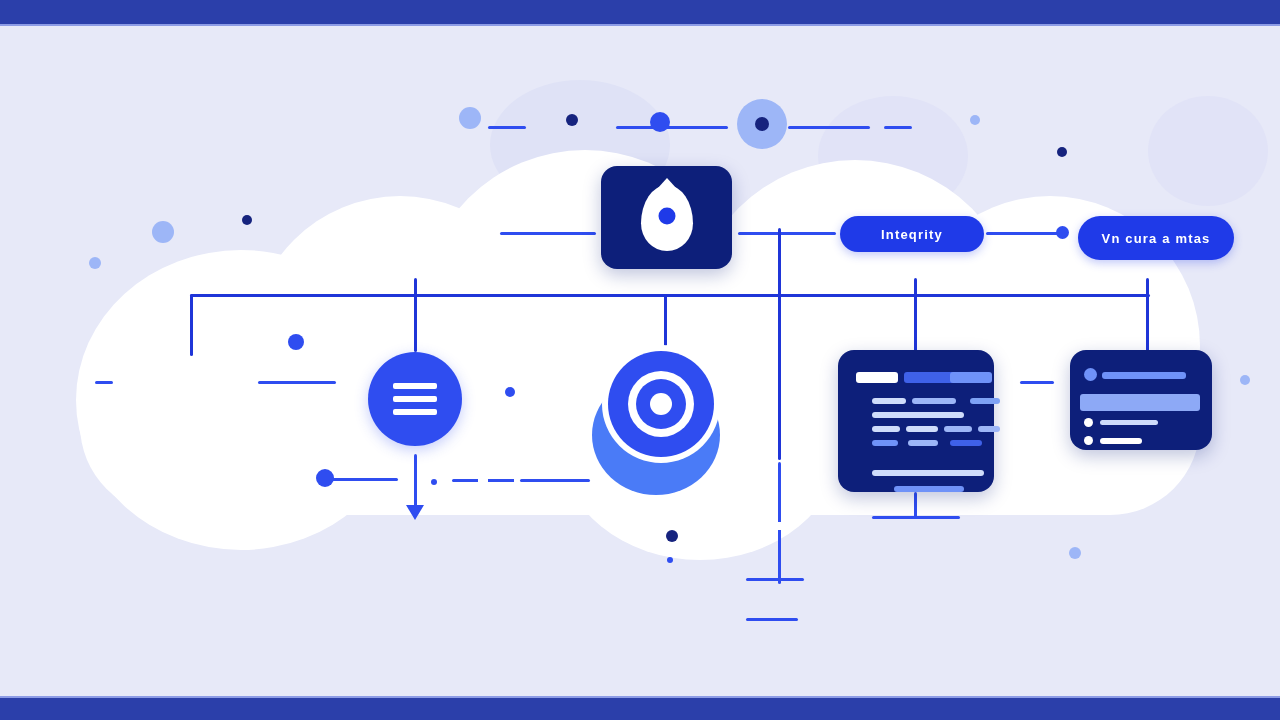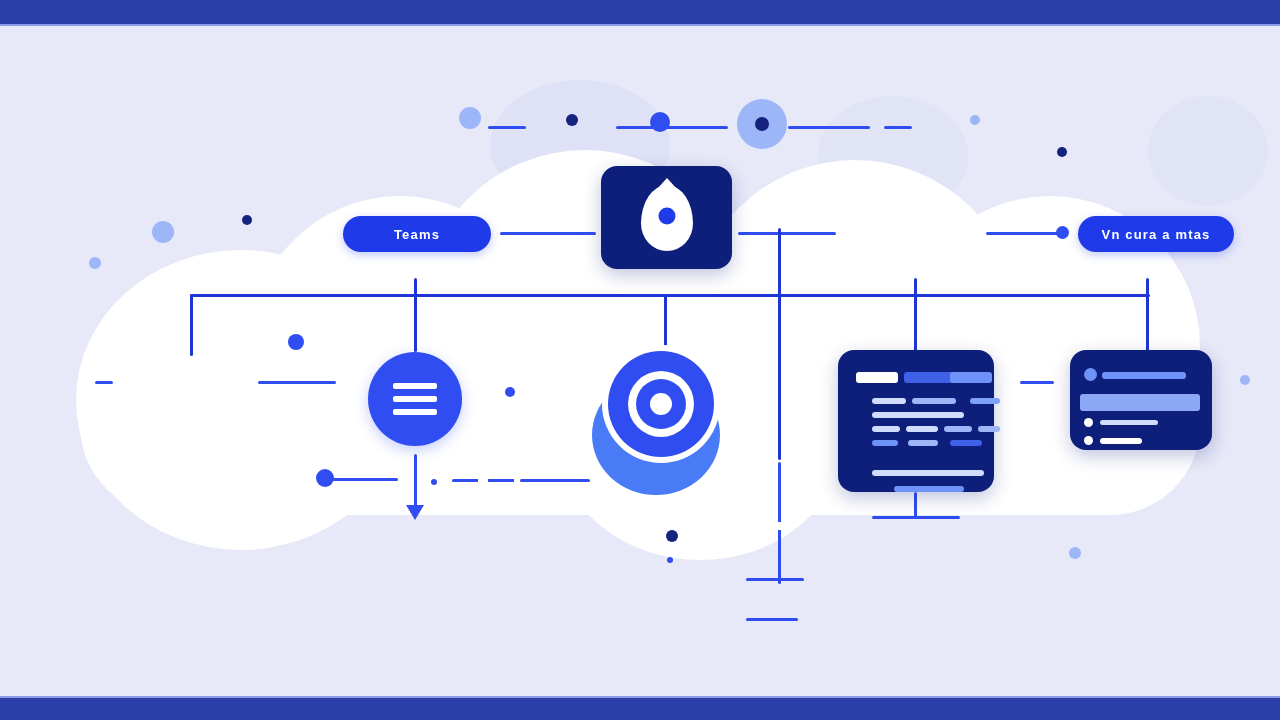--- a/index.html
+++ b/index.html
@@ -154,34 +154,34 @@
       <div class="dot mid" style="left: 288px; top: 334px; width: 16px; height: 16px;"></div>
       <div class="dot mid" style="left: 505px; top: 387px; width: 10px; height: 10px;"></div>
       <div class="dot pale" style="left: 1240px; top: 375px; width: 10px; height: 10px;"></div>
       <div class="dot mid" style="left: 316px; top: 469px; width: 18px; height: 18px;"></div>
       <div class="dot mid" style="left: 431px; top: 479px; width: 6px; height: 6px;"></div>
       <div class="dot navy" style="left: 666px; top: 530px; width: 12px; height: 12px;"></div>
       <div class="dot mid" style="left: 667px; top: 557px; width: 6px; height: 6px;"></div>
       <div class="dot pale" style="left: 1069px; top: 547px; width: 12px; height: 12px;"></div>
     </div>
 
-  <div class="pill" style="left:343px;top:216px;width:148px;height:36px;">
-    <span class="lbl">Teams</span>
-  </div>
 
   <div class="card-dark" style="left:601px;top:166px;width:131px;height:103px;">
     <div style="position:absolute;left:50%;top:50%;transform:translate(-50%,-50%);">
       <div class="droplet">
         <div class="droplet-core"></div>
       </div>
     </div>
   </div>
 
-
-  <div class="pill" style="left:1078px;top:216px;width:156px;height:36px;">
+  <div class="pill" style="left:840px;top:216px;width:144px;height:36px;">
+    <span class="lbl">Inteqrity</span>
+  </div>
+
+  <div class="pill" style="left:1078px;top:216px;width:156px;height:44px;">
     <span class="lbl">Vn cura a mtas</span>
   </div>
 
 
   <div class="circle-node" style="left:368px;top:352px;width:94px;height:94px;">
     <span class="bar" style="width:44px;"></span>
     <span class="bar" style="width:44px;"></span>
     <span class="bar" style="width:44px;"></span>
   </div>
 

